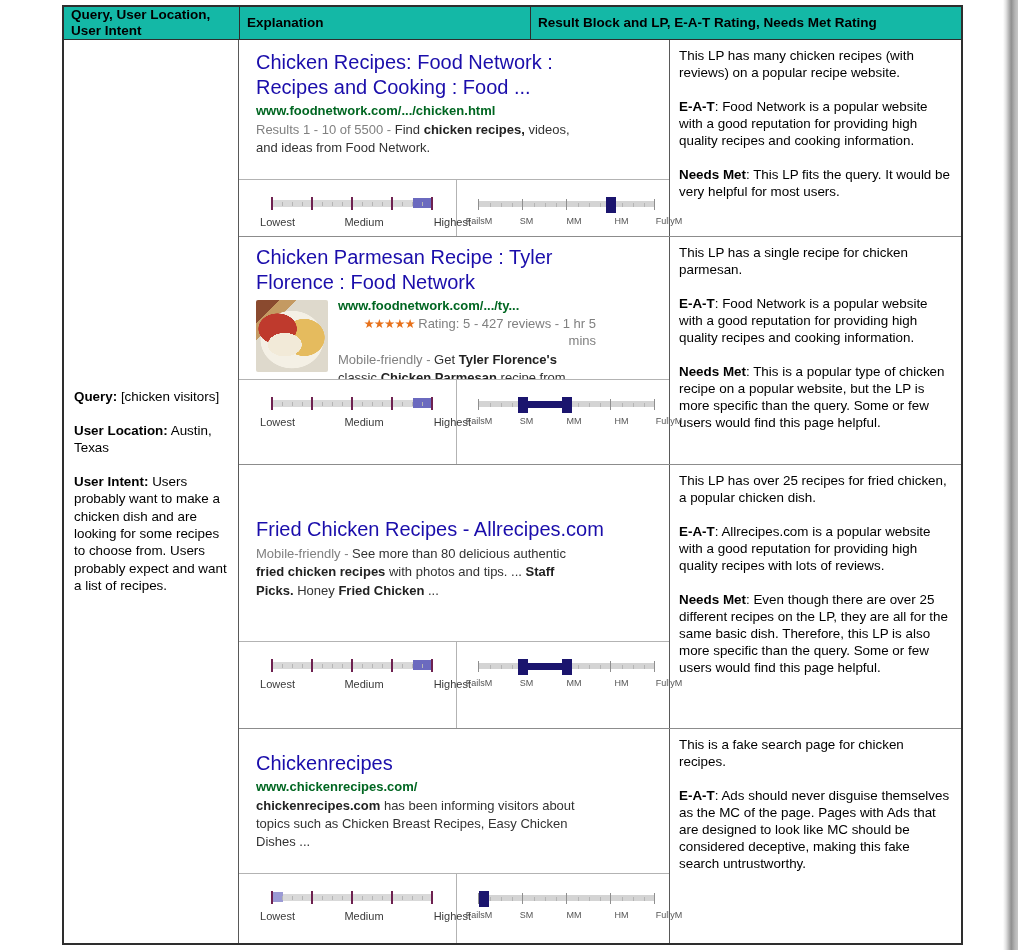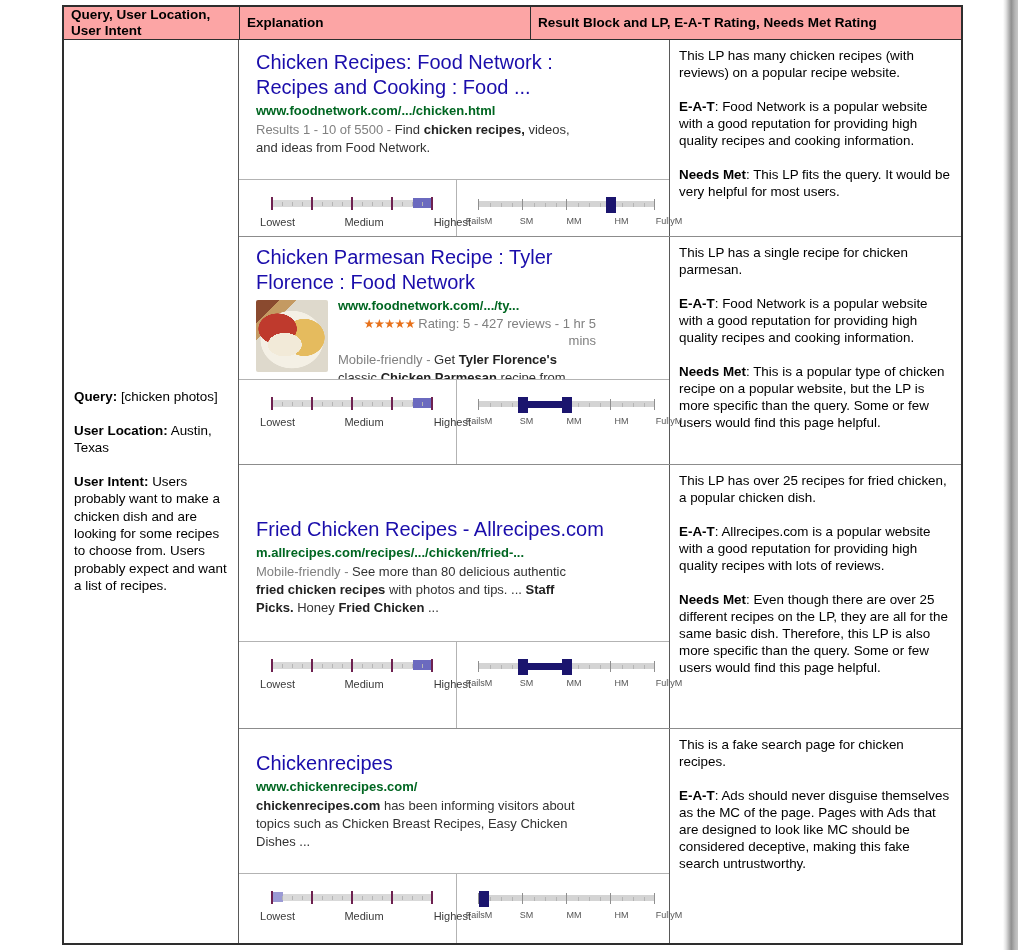--- a/index.html
+++ b/index.html
@@ -6,21 +6,21 @@
   html,body { width:1018px; height:950px; background:#ffffff; overflow:hidden;
               font-family:"Liberation Sans", sans-serif; }
   .page { position:relative; width:1018px; height:950px; background:#fff; }
   .page-edge { position:absolute; right:0; top:0; width:15px; height:950px;
     background:linear-gradient(to right,#ffffff 0,#e2e2e2 20%,#8f8f8f 55%,#b5b5b5 80%,#c7c7c7 100%); }
 
   .gtable { position:absolute; left:62px; top:5px; width:901px; height:940px;
     border:2px solid #2e2e2e; display:flex; flex-direction:column; background:#fff; }
 
   
-  .header-row { display:flex; height:33px; background:#fca5a5; border-bottom:1px solid #2e2e2e; flex:0 0 33px; }
+  .header-row { display:flex; height:33px; background:#14b8a6; border-bottom:1px solid #2e2e2e; flex:0 0 33px; }
   .hcell { font-size:13.5px; font-weight:bold; color:#000; padding:2px 7px; display:flex; align-items:center; line-height:1.15; }
   .hcell.c1 { width:175px; }
   .hcell.c2 { width:431px; border-left:1px solid #2e2e2e; }
   .hcell.c3 { flex:1; border-left:1px solid #2e2e2e; }
 
   
   .tbody { display:flex; flex:1; min-height:0; }
   .col1 { width:175px; border-right:1px solid #595959; display:flex; flex-direction:column; justify-content:center; padding:10px 10px; font-size:13.4px; line-height:1.3; color:#000; }
   .col1 p { margin:8px 0; }
   .rows { flex:1; display:flex; flex-direction:column; min-width:0; }
@@ -95,21 +95,21 @@
   <div class="gtable">
 
     <div class="header-row">
       <div class="hcell c1">Query, User Location, User Intent</div>
       <div class="hcell c3">Explanation</div>
       <div class="hcell c2">Result Block and LP, E-A-T Rating, Needs Met Rating</div>
     </div>
 
     <div class="tbody">
       <div class="col1">
-        <p><span class="b">Query:</span><span> [chicken photos]</span></p>
+        <p><span class="b">Query:</span><span> [chicken visitors]</span></p>
         <p><span class="b">User Location:</span><span> Austin, Texas</span></p>
         <p><span class="b">User Intent:</span><span> Users probably want to make a chicken dish and are looking for some recipes to choose from. Users probably expect and want a list of recipes.</span></p>
       </div>
       <div class="rows" id="rows-container">
   <div class="trow row-1">
     <div class="result-area">
       <div class="result-cell">
         <div class="r-title">Chicken Recipes: Food Network :
 Recipes and Cooking : Food ...</div>
         <div class="r-body">
@@ -275,21 +275,20 @@
             </div>
   </div>
 
   <div class="trow row-3">
     <div class="result-area">
       <div class="result-cell">
         <div class="r-title">Fried Chicken Recipes - Allrecipes.com</div>
         <div class="r-body">
 
           <div class="r-text">
-            <div class="r-url">m.allrecipes.com/recipes/.../chicken/fried-...</div>
 
             <div class="r-snippet"><span class="m">Mobile-friendly - </span><span>See more than 80 delicious authentic </span><span class="b">fried chicken recipes</span><span> with photos and tips. ... </span><span class="b">Staff Picks.</span><span> Honey </span><span class="b">Fried Chicken</span><span> ...</span></div>
           </div>
         </div>
       </div>
       <div class="slider-row">
         <div class="eat-cell">
           <div class="slider eat">
                     <div class="track"></div>
                     <div class="tick" style="left: 6.25%;"></div>

